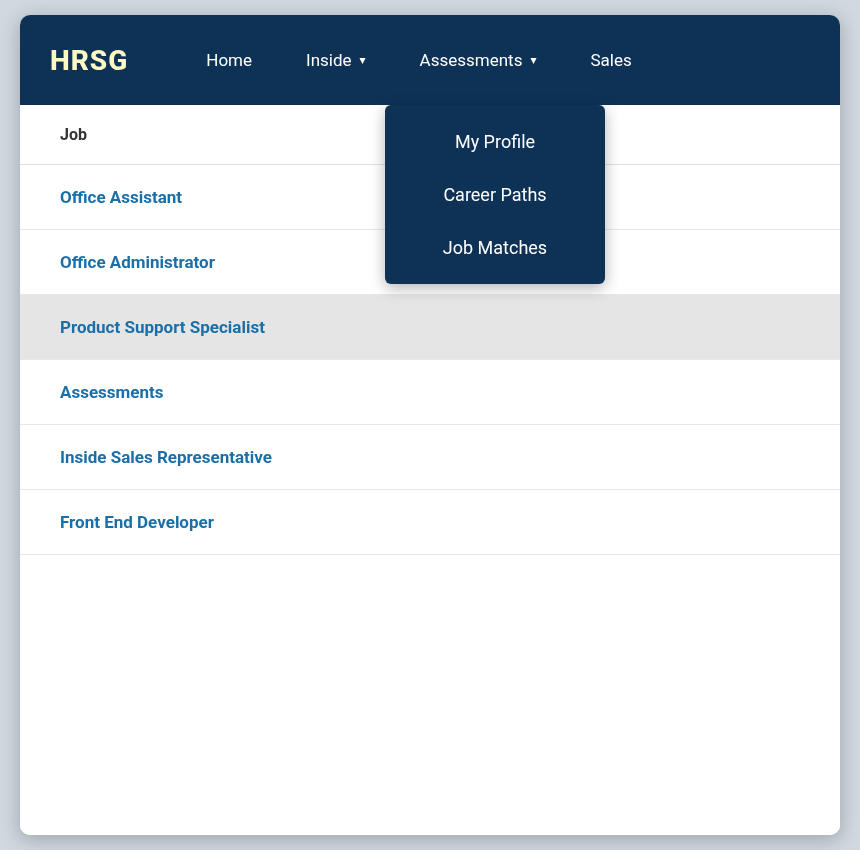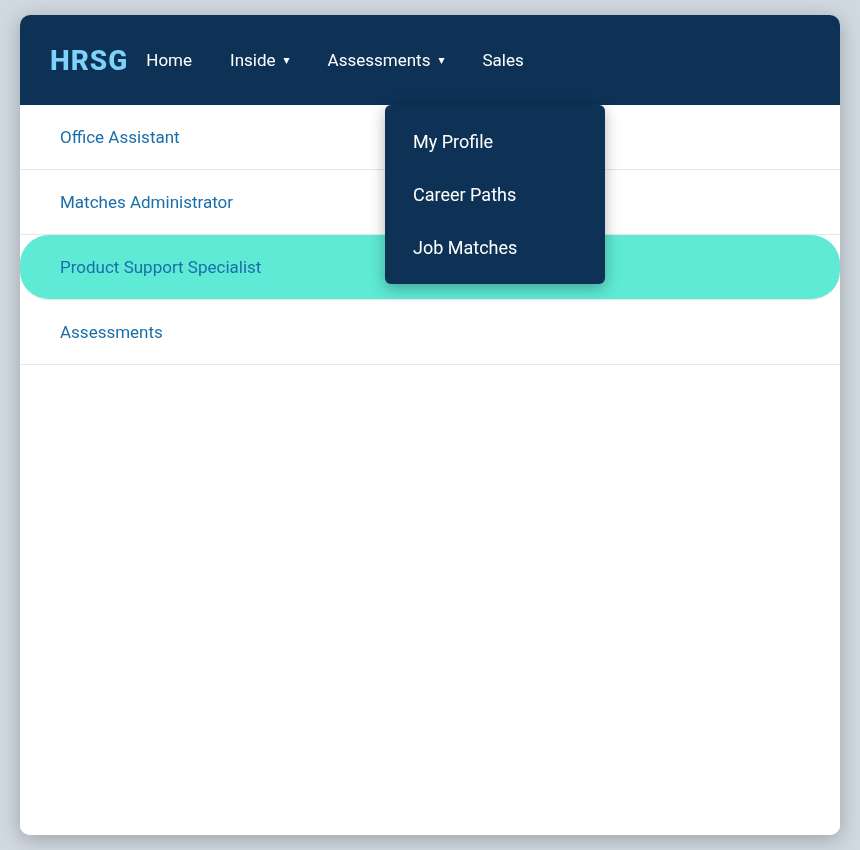--- a/index.html
+++ b/index.html
@@ -37,30 +37,31 @@
       height: 90px;
       display: flex;
       align-items: center;
       padding: 0 30px;
       flex-shrink: 0;
       position: relative;
       z-index: 100;
     }
 
     .navbar-brand {
-      color: #7dd3fc;
+      color: #fef9c3;
       font-size: 28px;
       font-weight: 800;
       letter-spacing: 1px;
+      margin-right: 60px;
     }
 
     .navbar-nav {
       display: flex;
       align-items: center;
-      gap: 2px;
+      gap: 18px;
       flex: 1;
     }
 
     .nav-item {
       color: #ffffff;
       font-size: 17px;
       padding: 8px 18px;
       cursor: pointer;
       display: flex;
       align-items: center;
@@ -89,20 +90,21 @@
       min-width: 220px;
       box-shadow: 0 4px 15px rgba(0,0,0,0.3);
     }
 
     .dropdown-item {
       color: #ffffff;
       font-size: 18px;
       padding: 16px 28px;
       cursor: pointer;
       display: block;
+      text-align: center;
     }
 
     
     .main-content {
       flex: 1;
       overflow-y: auto;
       background: #ffffff;
     }
 
     .table-container {
@@ -120,28 +122,28 @@
       color: #333333;
     }
 
     .table-row {
       padding: 22px 40px;
       border-bottom: 1px solid #e8e8e8;
       cursor: pointer;
     }
 
     .table-row.highlighted {
-      background: #5eead4;
-      border-radius: 29px;
+      background: #e5e5e5;
     }
 
     .table-row a {
       color: #1a6fa8;
       font-size: 17px;
       text-decoration: none;
+      font-weight: bold;
     }
   </style>
 </head>
 <body>
 
 <div class="app-window">
 
   <nav class="navbar">
     <div class="navbar-brand">HRSG</div>
     <div class="navbar-nav">
@@ -165,29 +167,38 @@
   <div class="dropdown-container">
     <div class="dropdown-menu">
       <div class="dropdown-item">My Profile</div>
       <div class="dropdown-item">Career Paths</div>
       <div class="dropdown-item">Job Matches</div>
     </div>
   </div>
 
   <main class="main-content">
     <div class="table-container">
+      <div class="table-header">
+        <span class="table-header-text">Job</span>
+      </div>
 
       <div class="table-row">
         <a>Office Assistant</a>
       </div>
       <div class="table-row">
-        <a>Matches Administrator</a>
+        <a>Office Administrator</a>
       </div>
       <div class="table-row highlighted">
         <a>Product Support Specialist</a>
       </div>
       <div class="table-row">
         <a>Assessments</a>
       </div>
+      <div class="table-row">
+        <a>Inside Sales Representative</a>
+      </div>
+      <div class="table-row">
+        <a>Front End Developer</a>
+      </div>
     </div>
   </main>
 
 </div>
 
 </body></html>

